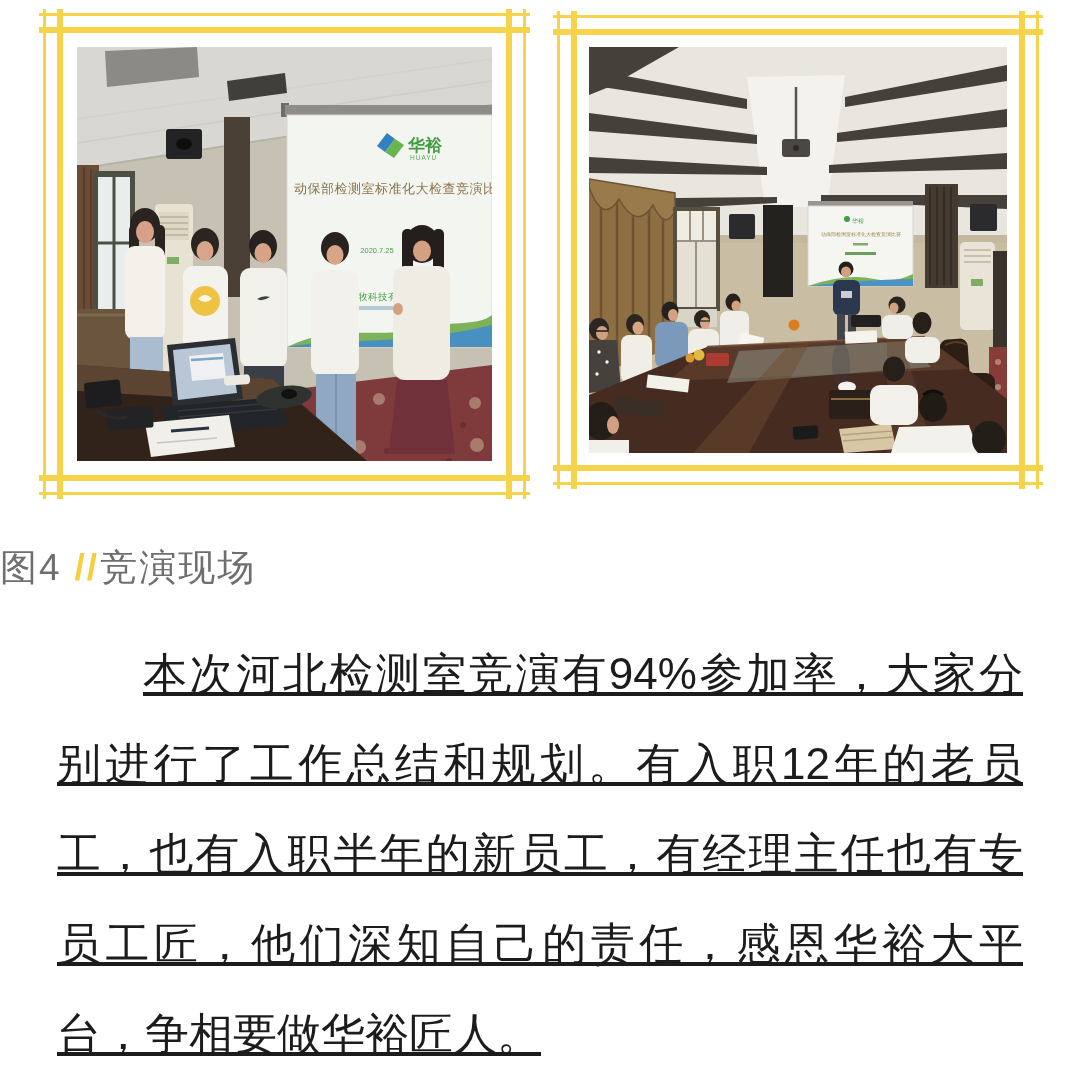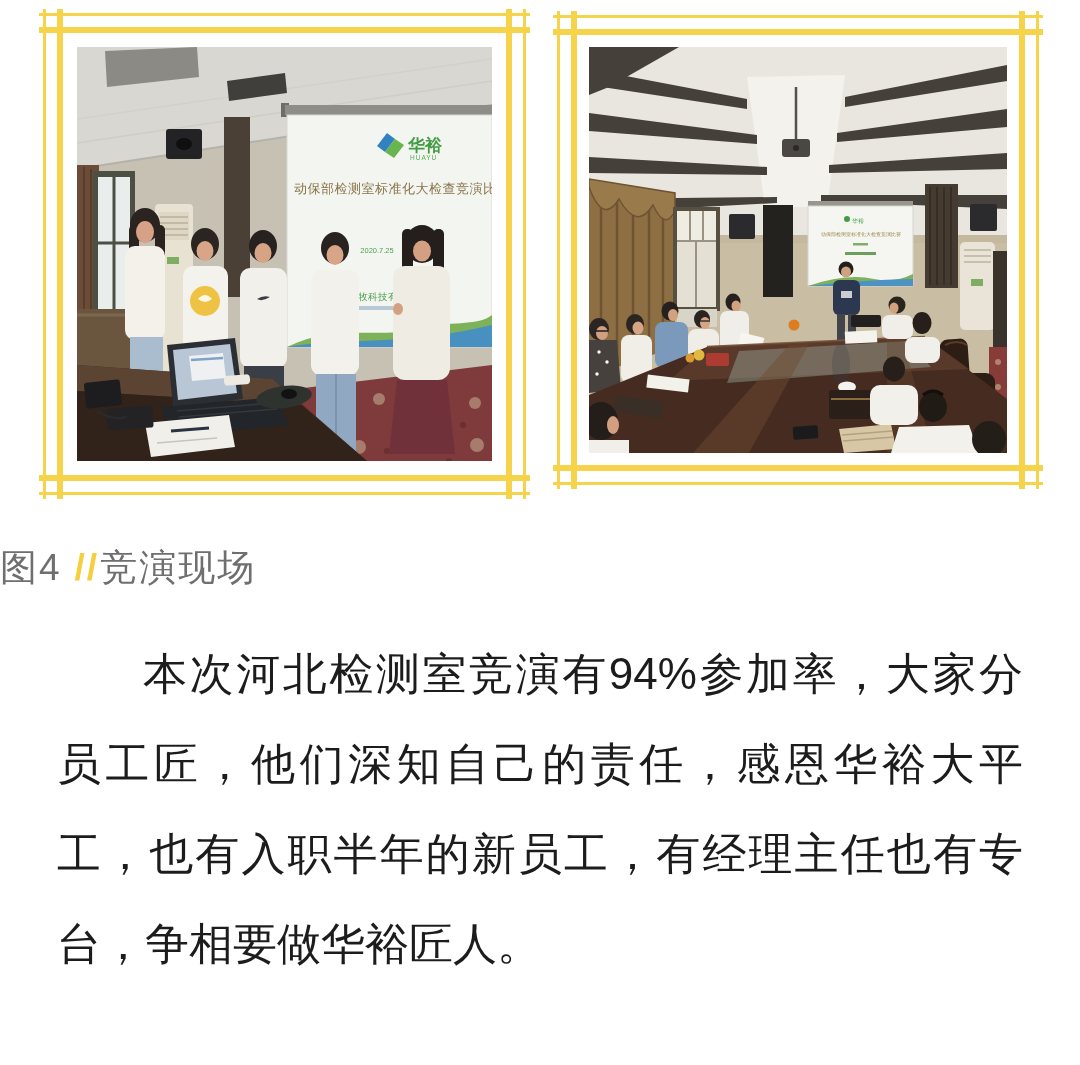--- a/index.html
+++ b/index.html
@@ -27,21 +27,21 @@
   .photo-a{left:38px;top:38px;width:415px;height:414px;}
   .photo-b{left:36px;top:36px;width:418px;height:406px;}
   .photo svg{display:block;}
 
   
   .caption{margin-top:42px;font-size:37px;color:#6F6F6F;letter-spacing:2px;}
   .caption .slashes{color:#F6CE3E;font-weight:600;margin-left:13px;margin-right:1px;}
 
   
   .article{margin:36px 57px 0 57px;font-size:44px;color:#1C1C1C;}
-  .para-line{line-height:90px;white-space:nowrap;text-align:justify;text-align-last:justify;}
+  .para-line{line-height:90px;white-space:nowrap;text-align:justify;text-align-last:justify;text-decoration:underline;}
   .para-line.first{text-indent:86px;}
   .para-line.last{text-align-last:left;}
 </style>
 </head>
 <body>
 
 <div class="page">
 
   <div class="photo-row">
 
@@ -389,18 +389,19 @@
       </div>
     </div>
   </div>
 
   <div class="caption">
     <span>图4</span><span class="slashes">//</span><span>竞演现场</span>
   </div>
 
   <div class="article">
     <div class="para-line first">本次河北检测室竞演有94%参加率，大家分</div>
+    <div class="para-line">别进行了工作总结和规划。有入职12年的老员</div>
+    <div class="para-line">工，也有入职半年的新员工，有经理主任也有专</div>
     <div class="para-line">员工匠，他们深知自己的责任，感恩华裕大平</div>
-    <div class="para-line">工，也有入职半年的新员工，有经理主任也有专</div>
     <div class="para-line last">台，争相要做华裕匠人。</div>
   </div>
 
 </div>
 
 </body></html>

